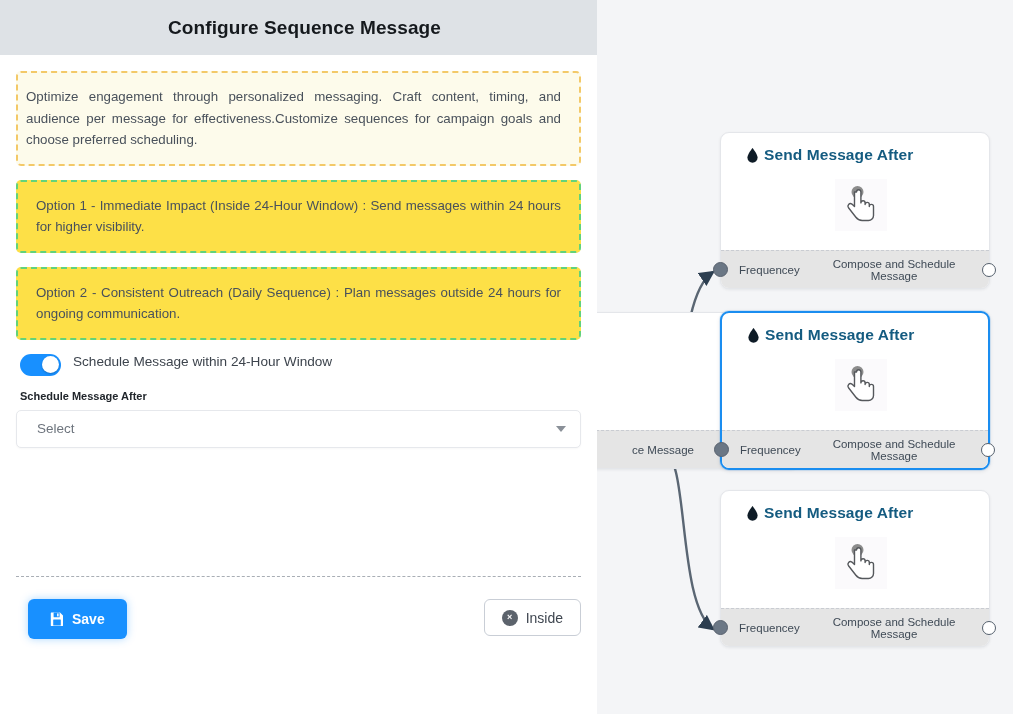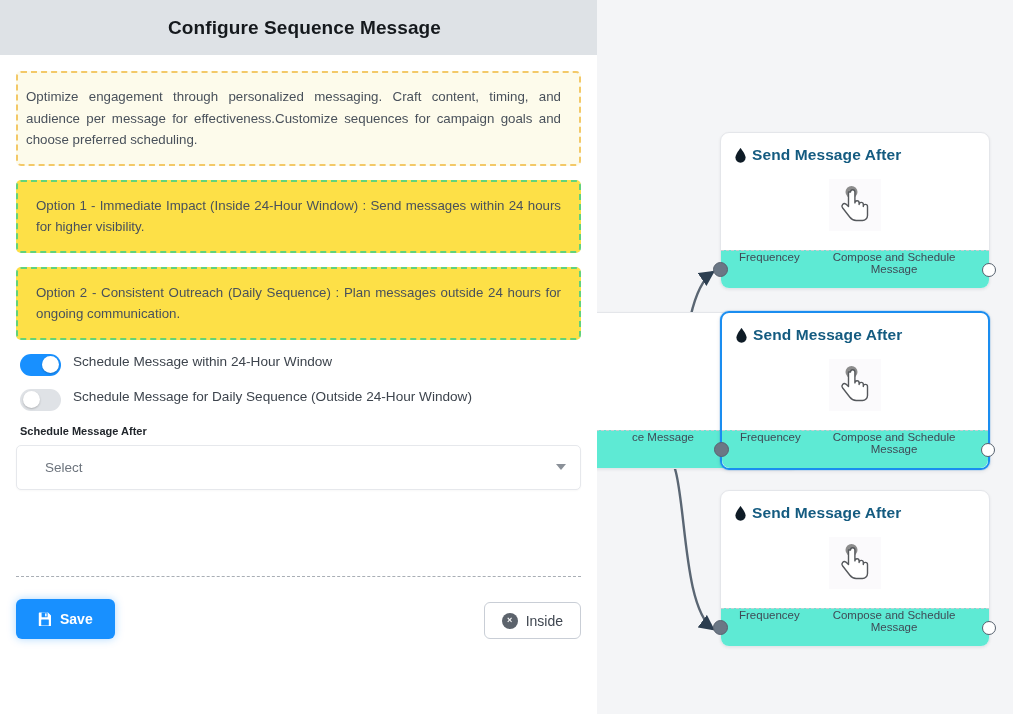--- a/index.html
+++ b/index.html
@@ -25,41 +25,41 @@
     width: 270px;
     background: #ffffff;
     border: 1px solid #e4e6ea;
     border-radius: 9px;
     box-shadow: 0 1px 3px rgba(16,24,40,.07);
   }
   .node.selected {
     border: 2px solid #1a8df0;
     box-shadow: 0 0 0 1px rgba(26,141,240,.15), 0 1px 4px rgba(16,24,40,.10);
   }
-  .node-body { padding: 13px 32px 6px 14px; height: 117px; position: relative; }
+  .node-body { padding: 13px 32px 6px 14px; height: 117px; position: relative; margin-left: 12px; }
   .node-title {
     display: flex; align-items: center; gap: 6px;
     font-size: 15.5px; font-weight: bold; color: #145b80;
     letter-spacing: .1px;
   }
   .drop-icon { display: block; width: 11px; height: 15px; flex: none; }
   .node-hand {
     position: absolute; left: 50%; top: 46px;
     transform: translateX(-50%);
     width: 52px; height: 52px;
     background: #fbfafc;
     display: flex; align-items: center; justify-content: center;
   }
   .node-hand svg { width: 34px; height: 40px; display: block; }
   .node-foot {
     border-top: 1px dashed #c9ccd2;
-    background: #5eead4;
+    background: #e5e5e5;
     border-radius: 0 0 8px 8px;
     height: 38px;
-    display: flex; align-items: flex-start;
+    display: flex; align-items: center;
     position: relative;
     font-size: 11.5px; color: #3f4a56;
   }
   .foot-left { padding-left: 18px; width: 92px; }
   .foot-right { flex: 1; text-align: center; padding-right: 14px; }
 
   .handle { position: absolute; border-radius: 50%; }
   .handle-target {
     width: 15px; height: 15px;
     background: #6b7785;
@@ -119,42 +119,42 @@
     background: #fff; box-shadow: 0 1px 2px rgba(0,0,0,.22);
   }
   .switch.on .knob { left: auto; right: 2.5px; }
   .switch-label { font-size: 13.6px; color: #3d444d; }
 
   .field-label {
     margin: 14px 0 8px 4px;
     font-size: 11px; font-weight: bold; color: #21262c;
   }
   .select {
-    height: 45px; border: 1px solid #e6e8ec; border-radius: 5px;
+    height: 38px; border: 1px solid #e6e8ec; border-radius: 5px;
     background: #fff;
     display: flex; align-items: center;
-    padding: 0 14px 0 28px;
+    padding: 0 14px 0 20px;
     font-size: 13.5px; color: #6d747d;
     box-shadow: 0 1px 2px rgba(16,24,40,.03);
   }
   .select .val { flex: 1; }
   .caret {
     width: 0; height: 0;
     border-left: 5px solid transparent;
     border-right: 5px solid transparent;
     border-top: 6px solid #8a9098;
   }
 
   #panel-footer {
     position: absolute; left: 0; bottom: 0; width: 597px;
     padding: 22px 16px 0 16px;
     height: 160px;
   }
   #footer-divider { border-top: 1px dashed #a9aeb5; margin-bottom: 22px; }
-  .footer-row { display: flex; align-items: flex-end; }
+  .footer-row { display: flex; align-items: flex-start; margin-left: 12px; }
   .btn {
     display: inline-flex; align-items: center; gap: 8px;
     font-size: 14px; cursor: pointer;
   }
   .btn-save {
     background: #1890ff; color: #fff; font-weight: bold;
     border: none; border-radius: 6px;
     padding: 0 22px; height: 40px;
     box-shadow: 0 0 9px rgba(24,144,255,.35);
   }
@@ -287,26 +287,20 @@
 
       <div class="callout ok">Option 2 - Consistent Outreach (Daily Sequence) : Plan messages outside 24 hours for ongoing communication.</div>
 
       <div class="switch-row">
         <div class="switch on">
           <div class="knob"></div>
         </div>
         <span class="switch-label">Schedule Message within 24-Hour Window</span>
       </div>
 
-      <div class="switch-row">
-        <div class="switch">
-          <div class="knob"></div>
-        </div>
-        <span class="switch-label">Schedule Message for Daily Sequence (Outside 24-Hour Window)</span>
-      </div>
 
       <div class="field-label">Schedule Message After</div>
 
       <div class="select">
         <span class="val">Select</span>
         <span class="caret"></span>
       </div>
 
     </div>
 

